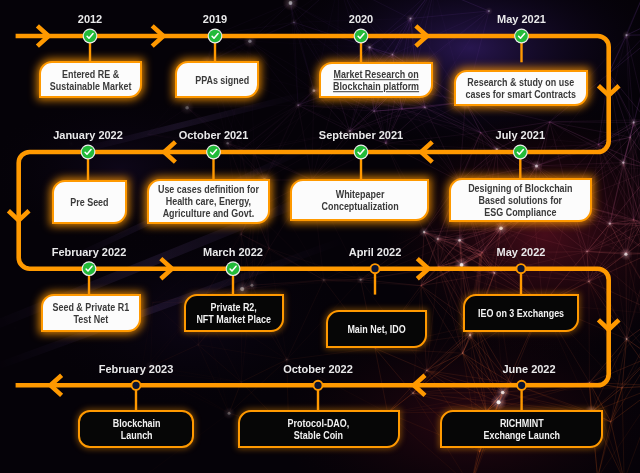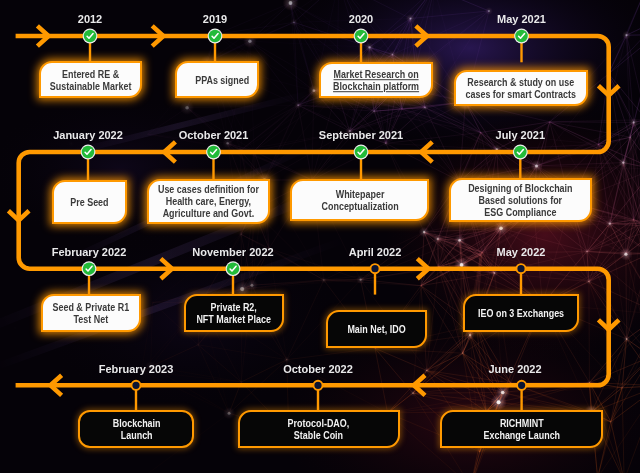--- a/index.html
+++ b/index.html
@@ -1224,21 +1224,21 @@
           <div>ESG Compliance</div>
         </div>
       </div>
       <div class="lbl" style="left: 89px; top: 246px;">February 2022</div>
       <div class="card light" style="left: 40.8px; top: 293.6px; width: 100.7px; height: 38.1px;">
         <div>
           <div>Seed &amp; Private R1</div>
           <div>Test Net</div>
         </div>
       </div>
-      <div class="lbl" style="left: 233px; top: 246px;">November 2022</div>
+      <div class="lbl" style="left: 233px; top: 246px;">March 2022</div>
       <div class="card dark" style="left: 183.8px; top: 293.6px; width: 100.2px; height: 38.1px;">
         <div>
           <div>Private R2,</div>
           <div>NFT Market Place</div>
         </div>
       </div>
       <div class="lbl" style="left: 375px; top: 246px;">April 2022</div>
       <div class="card dark" style="left: 326.1px; top: 310px; width: 100.5px; height: 38.1px;">
         <div>
           <div>Main Net, IDO</div>
@@ -1257,21 +1257,21 @@
           <div>Launch</div>
         </div>
       </div>
       <div class="lbl" style="left: 318px; top: 362.5px;">October 2022</div>
       <div class="card dark" style="left: 237.7px; top: 410.3px; width: 161.9px; height: 38px;">
         <div>
           <div>Protocol-DAO,</div>
           <div>Stable Coin</div>
         </div>
       </div>
-      <div class="lbl" style="left: 515px; top: 362.5px;">June 2022</div>
+      <div class="lbl" style="left: 529px; top: 362.5px;">June 2022</div>
       <div class="card dark" style="left: 440.1px; top: 410.3px; width: 162.7px; height: 38px;">
         <div>
           <div>RICHMINT</div>
           <div>Exchange Launch</div>
         </div>
       </div>
     </div>
 </div>
 
 </body></html>

